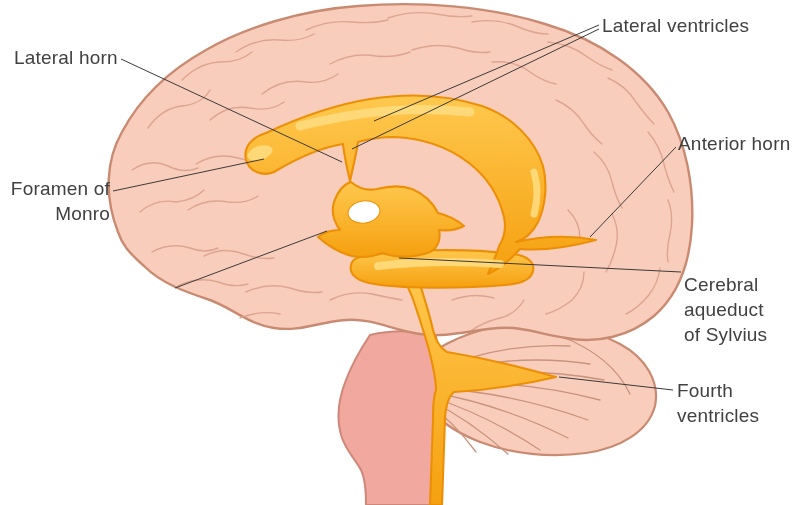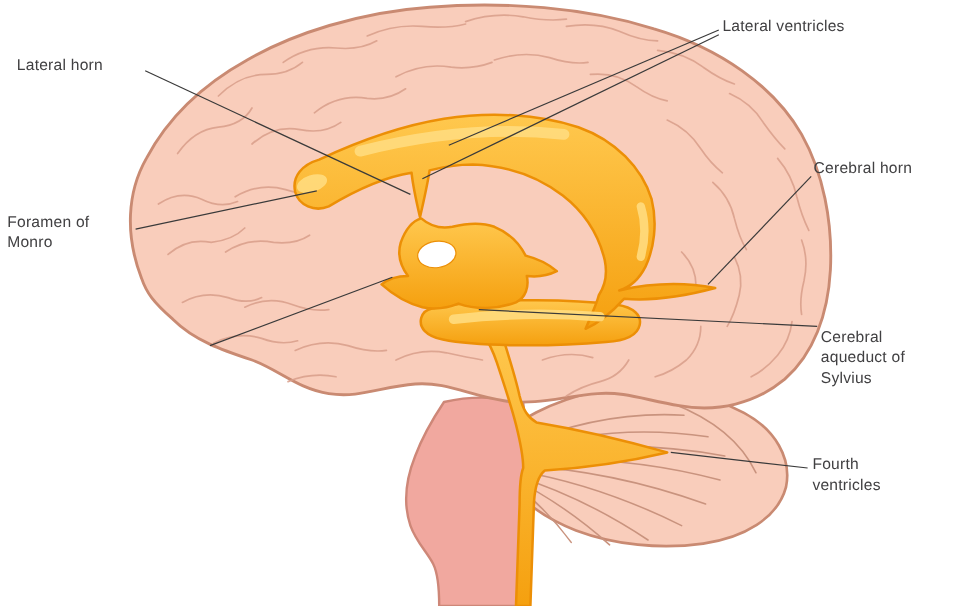--- a/index.html
+++ b/index.html
@@ -4,27 +4,27 @@
 <style>
   html,body{margin:0;padding:0;background:#fff;}
   .stage{
     position:relative;width:800px;height:505px;overflow:hidden;
     background:var(--c-background,#fff);
     font-family:"Liberation Sans",sans-serif;
   }
   .stage svg{position:absolute;left:0;top:0;}
   .label{
     position:absolute;
-    font-size:13px;line-height:1.32;letter-spacing:.2px;
+    font-size:19px;line-height:1.32;letter-spacing:.2px;
     color:var(--c-label-text,#414042);
     white-space:normal;
   }
   .lbl-lateral{left:602px;top:13px;white-space:nowrap;}
   .lbl-anterior{left:14px;top:45px;white-space:nowrap;}
-  .lbl-foramen{left:6px;top:176px;width:104px;text-align:left;}
+  .lbl-foramen{left:6px;top:176px;width:104px;text-align:right;}
   .lbl-third{left:110px;top:283px;width:78px;text-align:center;}
   .lbl-posterior{left:678px;top:131px;white-space:nowrap;}
   .lbl-aqueduct{left:684px;top:255px;width:94px;margin-top:17px;}
   .lbl-fourth{left:677px;top:378px;width:80px;}
 
   .cerebrum{fill:var(--c-brain-fill,#F9CDBB);stroke:var(--c-brain-outline,#C98A72);stroke-width:2.4;}
   .cbell{fill:var(--c-brain-fill,#F9CDBB);stroke:var(--c-brain-outline,#C98A72);stroke-width:2.2;}
   .stripe{fill:none;stroke:var(--c-cerebellum-stripe,#C9937E);stroke-width:1.3;stroke-linecap:round;}
   .stem{fill:var(--c-brainstem-fill,#F1A89F);stroke:var(--c-brainstem-outline,#CE8778);stroke-width:2;}
   .gyrus{fill:none;stroke:var(--c-gyri-line,#D89E8A);stroke-width:1.4;stroke-linecap:round;opacity:.85;}
@@ -160,16 +160,16 @@
       <line class="leader" x1="175" y1="288" x2="327" y2="231"></line>
       <line class="leader" x1="676" y1="147" x2="590" y2="237"></line>
       <line class="leader" x1="681" y1="272" x2="399" y2="258"></line>
       <line class="leader" x1="673" y1="390" x2="559" y2="377"></line>
     </g>
   </svg>
 
   <div class="label lbl-lateral">Lateral ventricles</div>
   <div class="label lbl-anterior">Lateral horn</div>
   <div class="label lbl-foramen">Foramen of Monro</div>
-  <div class="label lbl-posterior">Cerebral horn</div>
+  <div class="label lbl-posterior">Anterior horn</div>
   <div class="label lbl-aqueduct">Cerebral aqueduct of Sylvius</div>
   <div class="label lbl-fourth">Fourth ventricles</div>
 </div>
 
 </body></html>

